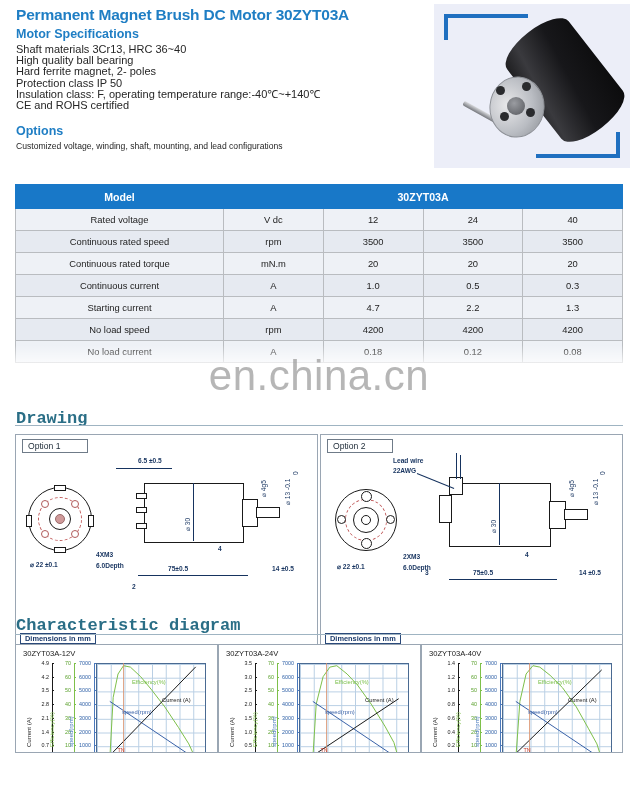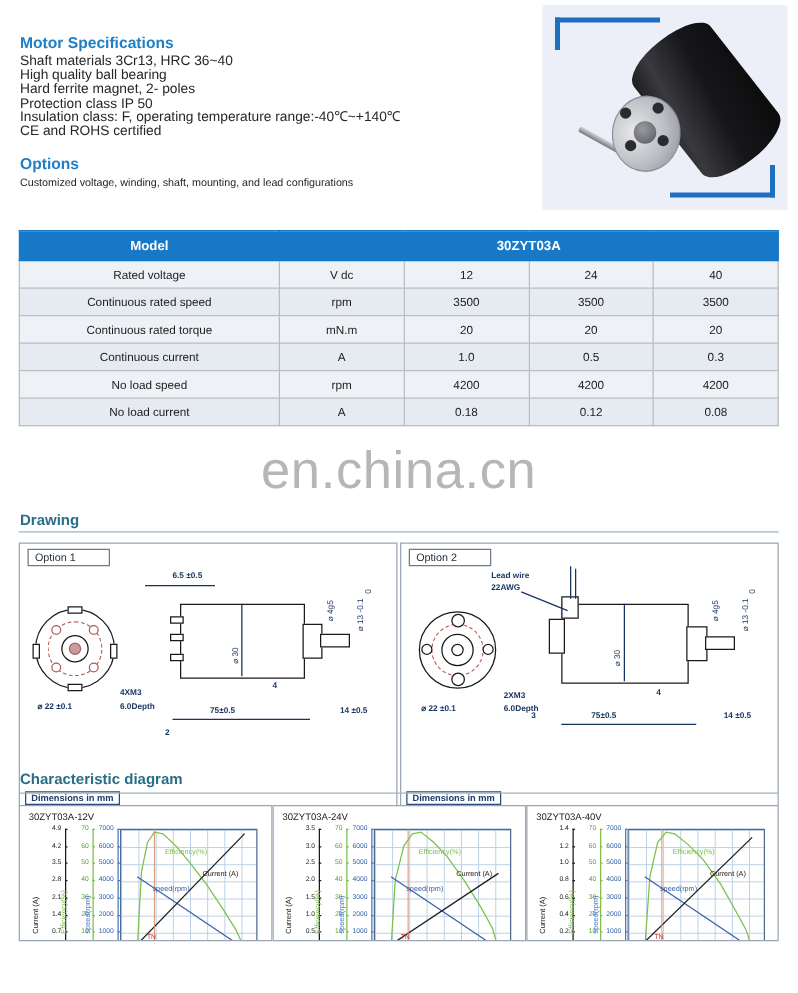--- a/index.html
+++ b/index.html
@@ -83,21 +83,21 @@
     font-family:"Liberation Sans", sans-serif;
   }
   .wm-fade{
     position:absolute;left:0;top:345px;width:638px;height:46px;
     background:linear-gradient(180deg,rgba(255,255,255,0) 0%,rgba(255,255,255,.82) 45%,#fff 100%);
     pointer-events:none;
   }
 
   
   .sec-head{
-    position:absolute;font-size:12px;font-weight:bold;color:#2a6e86;
+    position:absolute;font-size:17px;font-weight:bold;color:#2a6e86;font-family:Liberation Mono, monospace;
   }
   .sec-rule{position:absolute;height:1px;background:#9fb4c2;}
 
   
   .draw-wrap{position:absolute;left:15px;top:430px;width:608px;height:170px;}
   .draw-box{
     position:absolute;top:4px;height:214px;border:1px solid #9aa6b3;background:#fff;
     box-sizing:border-box;
   }
   .draw-l{left:0;width:303px;}
@@ -152,20 +152,21 @@
   .tick-b{position:absolute;background:#4a79bd;}
   .vaxis{position:absolute;background:#1a1a1a;width:1px;}
   .vaxis-g{position:absolute;background:#7ec04a;width:1px;}
   .vaxis-b{position:absolute;background:#4a79bd;width:1px;}
 </style>
 </head>
 <body>
 
 <div class="page">
 
+  <div class="title">Permanent Magnet Brush DC Motor 30ZYT03A</div>
   <div class="subhead spec-head">Motor Specifications</div>
   <div class="spec-list" id="spec-list">
       <div>Shaft materials 3Cr13, HRC 36~40</div>
       <div>High quality ball bearing</div>
       <div>Hard ferrite magnet, 2- poles</div>
       <div>Protection class IP 50</div>
       <div>Insulation class: F, operating temperature range:-40℃~+140℃</div>
       <div>CE and ROHS certified</div>
     </div>
   <div class="subhead opt-head">Options</div>
@@ -216,20 +217,27 @@
           <td class="c3">20</td>
           <td class="c3">20</td>
           <td class="c3">20</td>
         </tr>
         <tr>
           <td class="c1">Continuous current</td>
           <td class="c2">A</td>
           <td class="c3">1.0</td>
           <td class="c3">0.5</td>
           <td class="c3">0.3</td>
+        </tr>
+        <tr>
+          <td class="c1">Starting current</td>
+          <td class="c2">A</td>
+          <td class="c3">4.7</td>
+          <td class="c3">2.2</td>
+          <td class="c3">1.3</td>
         </tr>
         <tr>
           <td class="c1">No load speed</td>
           <td class="c2">rpm</td>
           <td class="c3">4200</td>
           <td class="c3">4200</td>
           <td class="c3">4200</td>
         </tr>
         <tr>
           <td class="c1">No load current</td>

